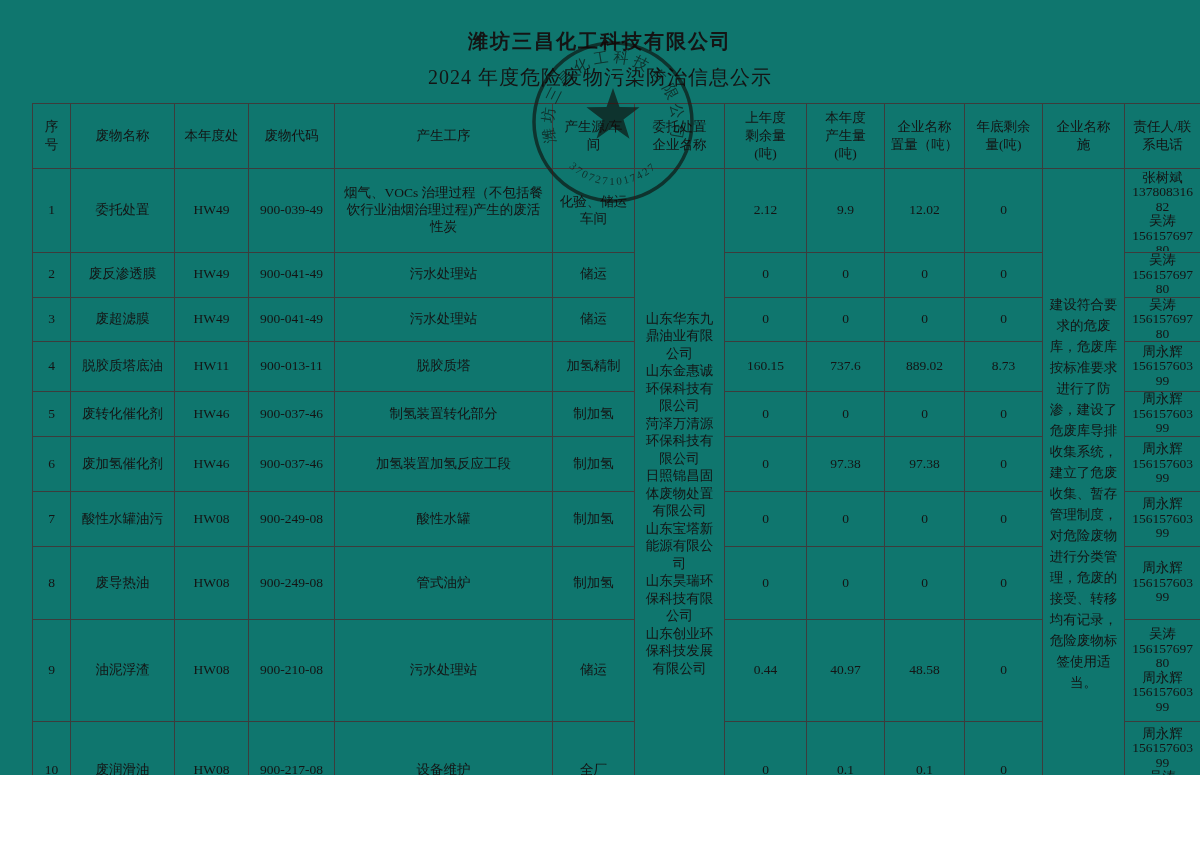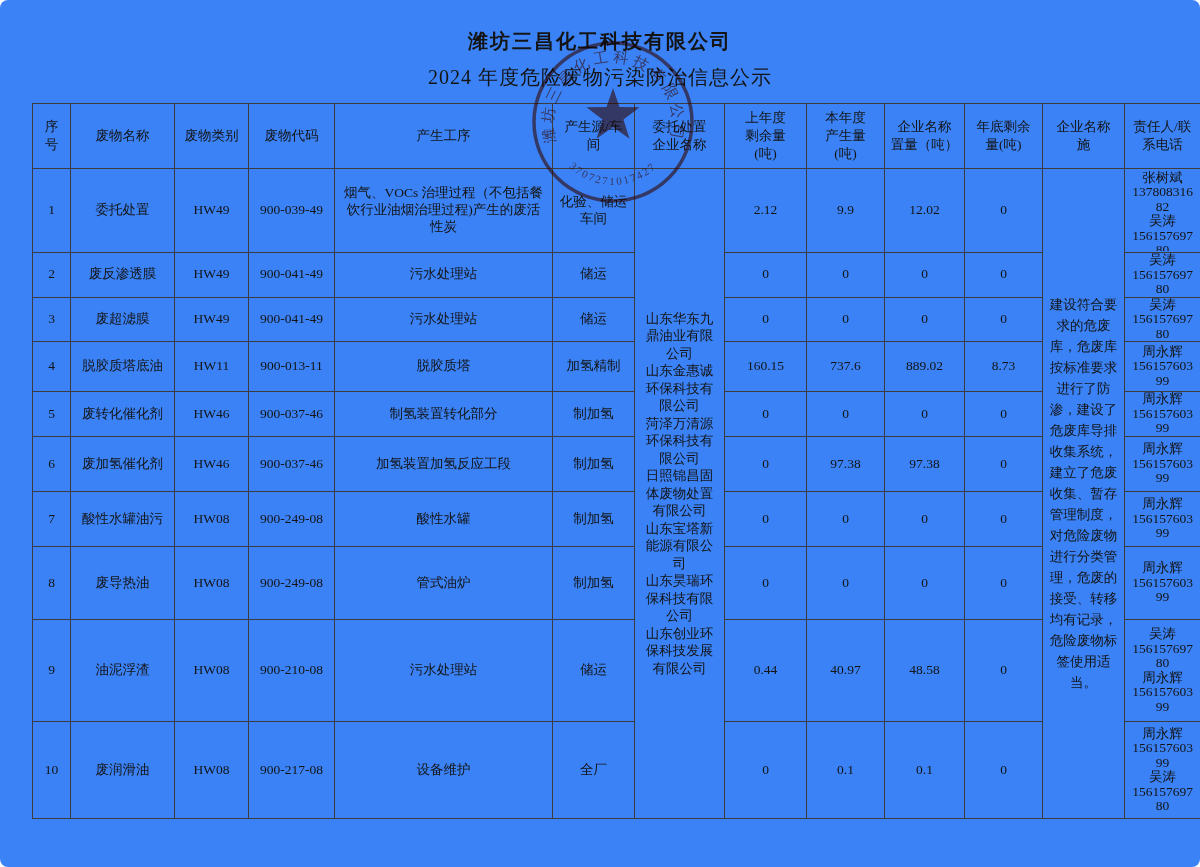--- a/index.html
+++ b/index.html
@@ -1,17 +1,17 @@
 <!DOCTYPE html>
 <html><head>
 <meta charset="utf-8">
 <style>
   html,body{margin:0;padding:0;background:#ffffff;}
-  .page{position:relative;width:1200px;height:867px;background:#3b82f6;overflow:hidden;
-        font-family:"Liberation Serif","DejaVu Serif",serif;color:#141414;border-radius:8px;}
+  .page{position:relative;width:1200px;height:775px;background:#0f766e;overflow:hidden;
+        font-family:"Liberation Serif","DejaVu Serif",serif;color:#141414;}
   .title{position:absolute;top:28px;left:0;width:100%;text-align:center;
          font-size:20px;font-weight:bold;letter-spacing:2px;}
   .subtitle{position:absolute;top:64px;left:0;width:100%;text-align:center;
             font-size:20px;font-weight:normal;letter-spacing:1px;}
   table.main{position:absolute;left:32px;top:103px;width:1168px;
              border-collapse:collapse;table-layout:fixed;}
   th,td{border:1px solid #3c3c3c;text-align:center;vertical-align:middle;
         font-weight:normal;padding:1px 4px;white-space:pre-line;
         font-size:13.5px;line-height:1.25;overflow:hidden;}
   th{line-height:1.35;}
@@ -52,21 +52,21 @@
         <col style="width:80px">
         <col style="width:78px">
         <col style="width:82px">
       <col style="width:76px">
     </colgroup>
     <tbody>
       <tr class="hrow">
         <th>序
 号</th>
         <th>废物名称</th>
-        <th>废物类别</th>
+        <th>本年度处</th>
         <th>废物代码</th>
         <th>产生工序</th>
         <th>产生源/车
 间</th>
         <th>委托处置
 企业名称</th>
         <th>上年度
 剩余量
 (吨)</th>
         <th>本年度

